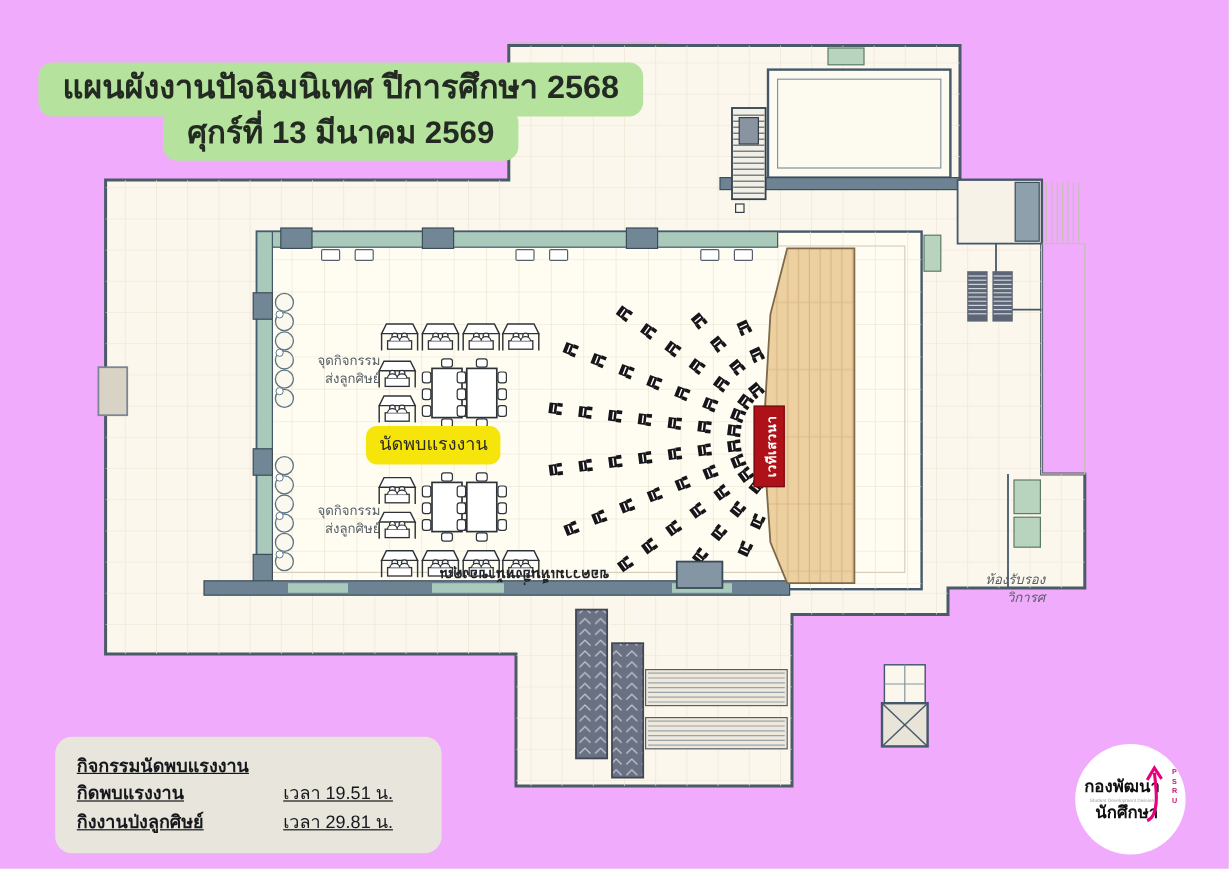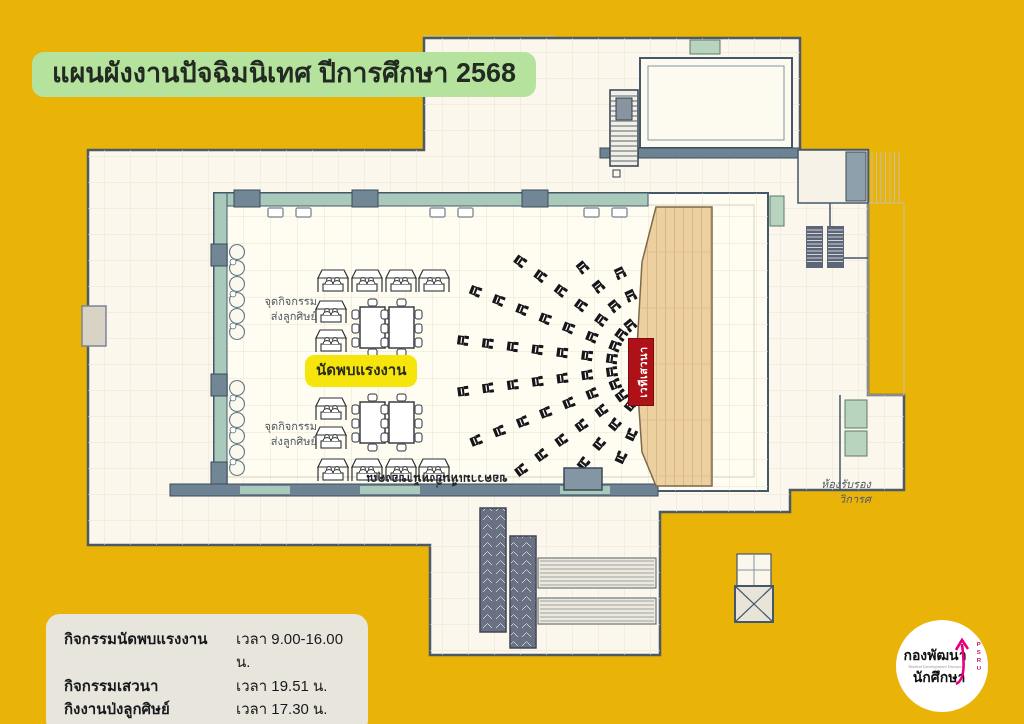--- a/index.html
+++ b/index.html
@@ -1,40 +1,40 @@
 <!DOCTYPE html>
 <html><head>
 <meta charset="utf-8">
 <style>
   html,body{margin:0;padding:0;background:#f4efe4;}
-  #poster{position:relative;width:1024px;height:724px;background:#eab308;overflow:hidden;
+  #poster{position:relative;width:1024px;height:724px;background:#f0abfc;overflow:hidden;
           font-family:"Liberation Sans","DejaVu Sans",sans-serif;}
   
   .title-wrap{position:absolute;left:28px;top:52px;width:512px;display:flex;
               flex-direction:column;align-items:center;z-index:4;}
   .pill{background:#b5e39e;border-radius:12px;padding:6px 20px 8px;color:#232a22;
         font-weight:bold;line-height:1.15;white-space:nowrap;}
   .pill.l1{font-size:27px;}
   .pill.l2{font-size:26px;margin-top:-7px;}
   
   .plan-label{position:absolute;font-size:11px;color:#555e66;text-align:right;
               line-height:1.4;z-index:3;}
   .jobfair{position:absolute;left:305px;top:355px;background:#f6e50a;border-radius:9px;
-           padding:3px 11px 5px;font-size:15px;font-weight:bold;color:#2b2b20;z-index:3;}
+           padding:3px 11px 5px;font-size:15px;font-weight:normal;color:#2b2b20;z-index:3;}
   .stage-tag{position:absolute;left:628px;top:338px;width:24px;height:66px;
              background:#ae1117;border:1px solid #7c0b10;z-index:3;}
   .stage-tag span{position:absolute;left:-29px;top:26px;width:82px;height:14px;
                   text-align:center;transform:rotate(-90deg);color:#fff;font-size:11px;
                   font-weight:bold;letter-spacing:.5px;}
   .hall-note{position:absolute;left:356px;top:470px;width:162px;text-align:center;
              font-size:12px;font-weight:bold;color:#20242a;transform:rotate(180deg);z-index:3;}
   
   .schedule{position:absolute;left:46px;top:614px;width:322px;background:#e8e5dc;
             border-radius:14px;padding:13px 18px 14px;z-index:4;box-sizing:border-box;}
-  .sched-row{display:flex;font-size:15px;color:#16181c;line-height:1.55;}
+  .sched-row{display:flex;font-size:15px;color:#16181c;line-height:1.55;text-decoration:underline;}
   .sched-row .act{width:172px;font-weight:bold;flex:none;}
   
   .logo{position:absolute;left:896px;top:620px;width:92px;height:92px;background:#fff;
         border-radius:50%;z-index:4;display:flex;flex-direction:column;align-items:center;
         justify-content:center;}
   .logo .l1{font-size:14px;font-weight:bold;color:#101010;margin-left:-14px;line-height:1.05;}
   .logo .sub{font-size:4px;color:#9a9a9a;margin:1px 0 1px -14px;}
   .logo .l2{font-size:14px;font-weight:bold;color:#101010;margin-left:-6px;line-height:1.05;}
   .logo svg{position:absolute;right:10px;top:16px;}
   .logo .acr{position:absolute;right:7px;top:20px;display:flex;flex-direction:column;
@@ -736,20 +736,21 @@
         <line x1="735" y1="586" x2="773" y2="622" stroke="#45586b" stroke-width="1.2"></line>
         <line x1="773" y1="586" x2="735" y2="622" stroke="#45586b" stroke-width="1.2"></line>
       </g>
       <rect x="564" y="468" width="38" height="22" fill="#8496a4" stroke="#3a4a57" stroke-width="1.5"></rect>
       <rect x="82" y="306" width="24" height="40" fill="#d8d3c4" stroke="#7c8692" stroke-width="1.5"></rect>
     </g>
   </svg>
 
   <div class="title-wrap">
     <div class="pill l1">แผนผังงานปัจฉิมนิเทศ ปีการศึกษา 2568</div>
+    <div class="pill l2">ศุกร์ที่ 13 มีนาคม 2569</div>
   </div>
 
   <div class="plan-label" style="left:243px;top:294px;width:74px;">
     <span>จุดกิจกรรม</span><br>
     <span>ส่งลูกศิษย์</span>
   </div>
   <div class="plan-label" style="left:243px;top:419px;width:74px;">
     <span>จุดกิจกรรม</span><br>
     <span>ส่งลูกศิษย์</span>
   </div>
@@ -762,29 +763,28 @@
 
   <div class="stage-tag">
     <span>เวทีเสวนา</span>
   </div>
 
   <div class="hall-note">ขอความเห็นยิ่งหน้าของคุณ</div>
 
   <div class="schedule">
     <div class="sched-row">
       <span class="act">กิจกรรมนัดพบแรงงาน</span>
-      <span class="tm">เวลา 9.00-16.00 น.</span>
     </div>
     <div class="sched-row">
-      <span class="act">กิจกรรมเสวนา</span>
+      <span class="act">กิดพบแรงงาน</span>
       <span class="tm">เวลา 19.51 น.</span>
     </div>
     <div class="sched-row">
       <span class="act">กิงงานป่งลูกศิษย์</span>
-      <span class="tm">เวลา 17.30 น.</span>
+      <span class="tm">เวลา 29.81 น.</span>
     </div>
   </div>
 
   <div class="logo">
     <div class="l1">กองพัฒนา</div>
     <div class="sub">Student Development Division</div>
     <div class="l2">นักศึกษา</div>
     <svg width="26" height="52" viewBox="0 0 26 52">
       <path d="M4,48 C14,44 12,24 10,8" fill="none" stroke="#e6007e" stroke-width="2.6"></path>
       <path d="M4,14 L10,4 L16,13" fill="none" stroke="#e6007e" stroke-width="2.6"></path>

